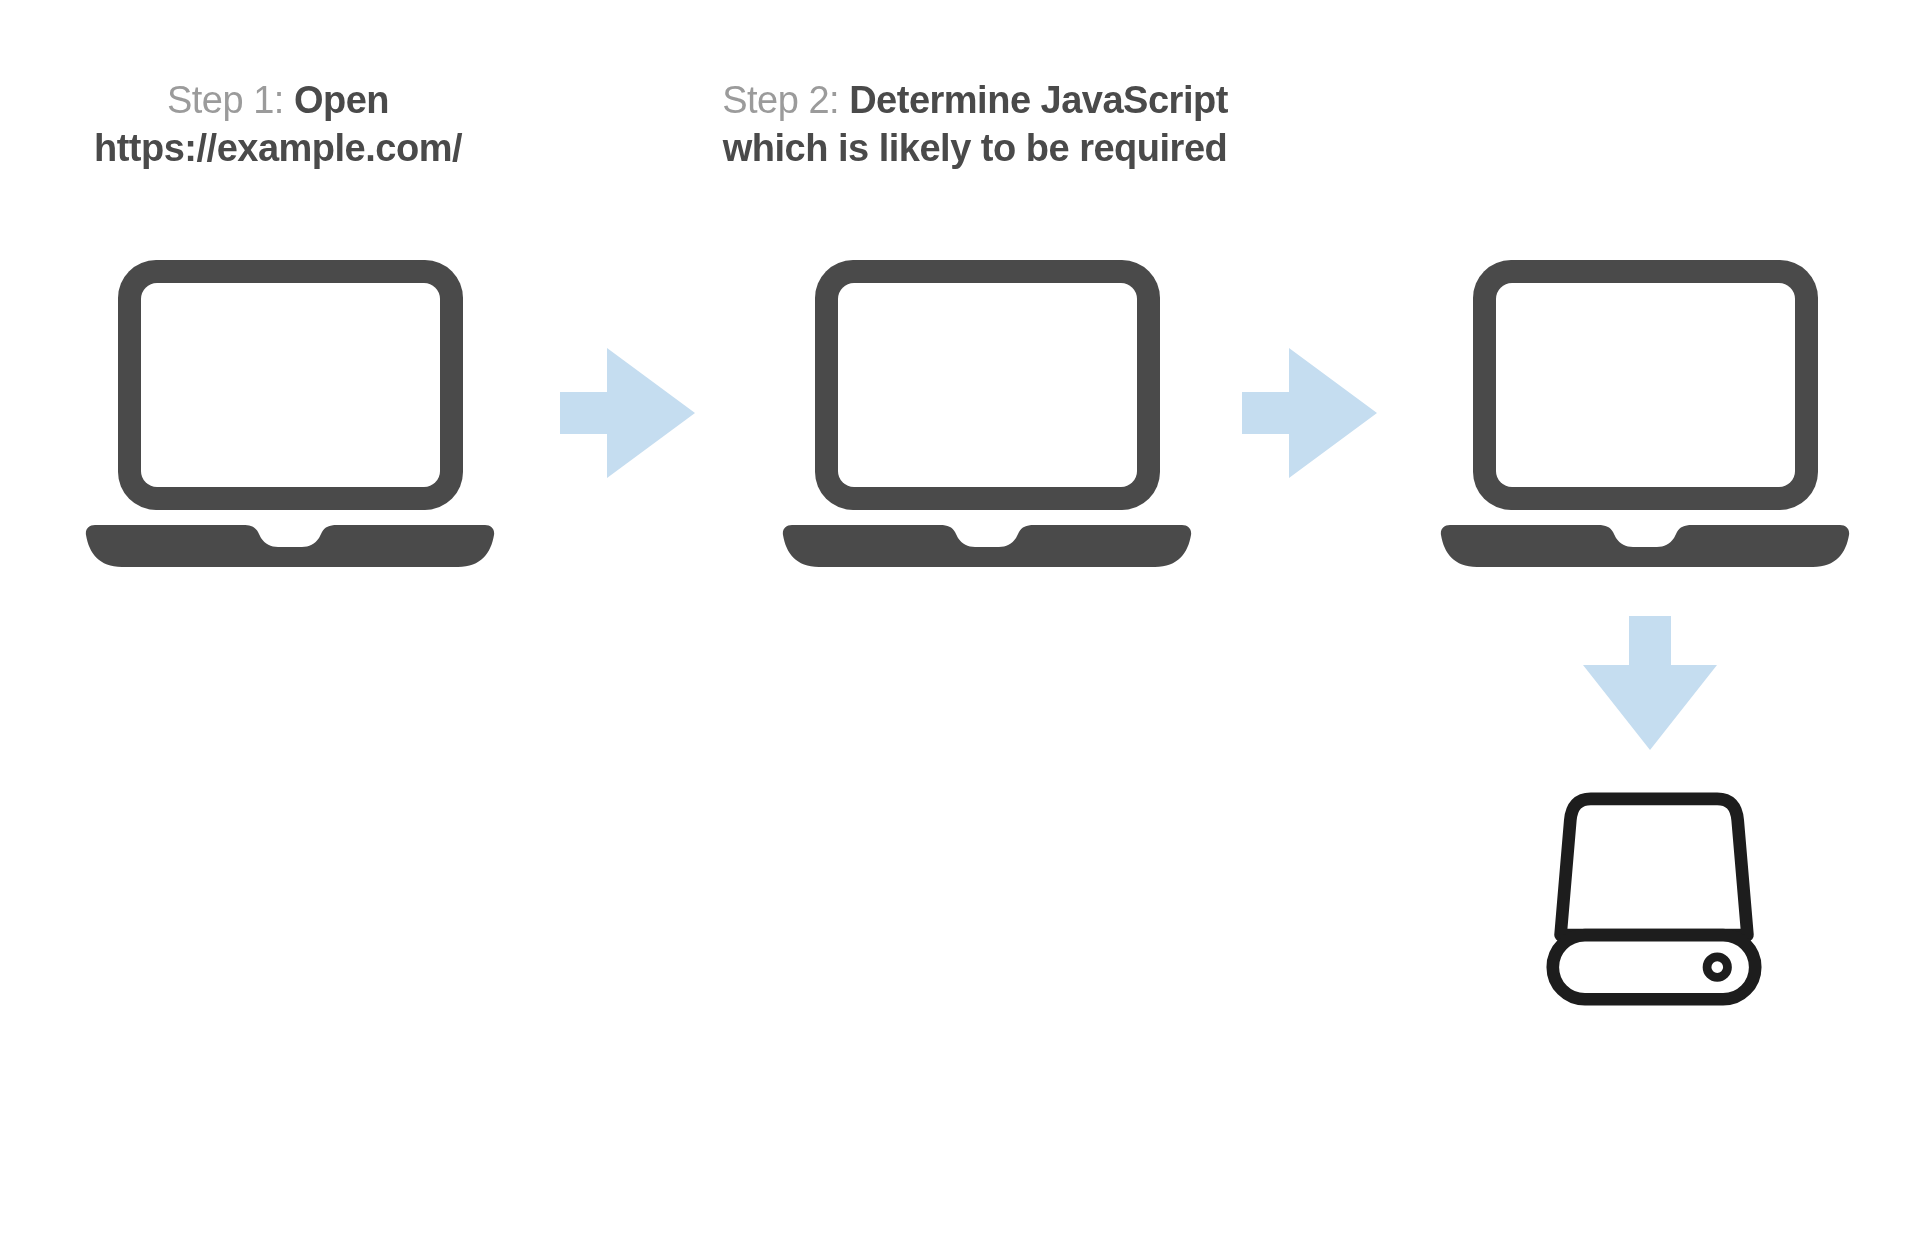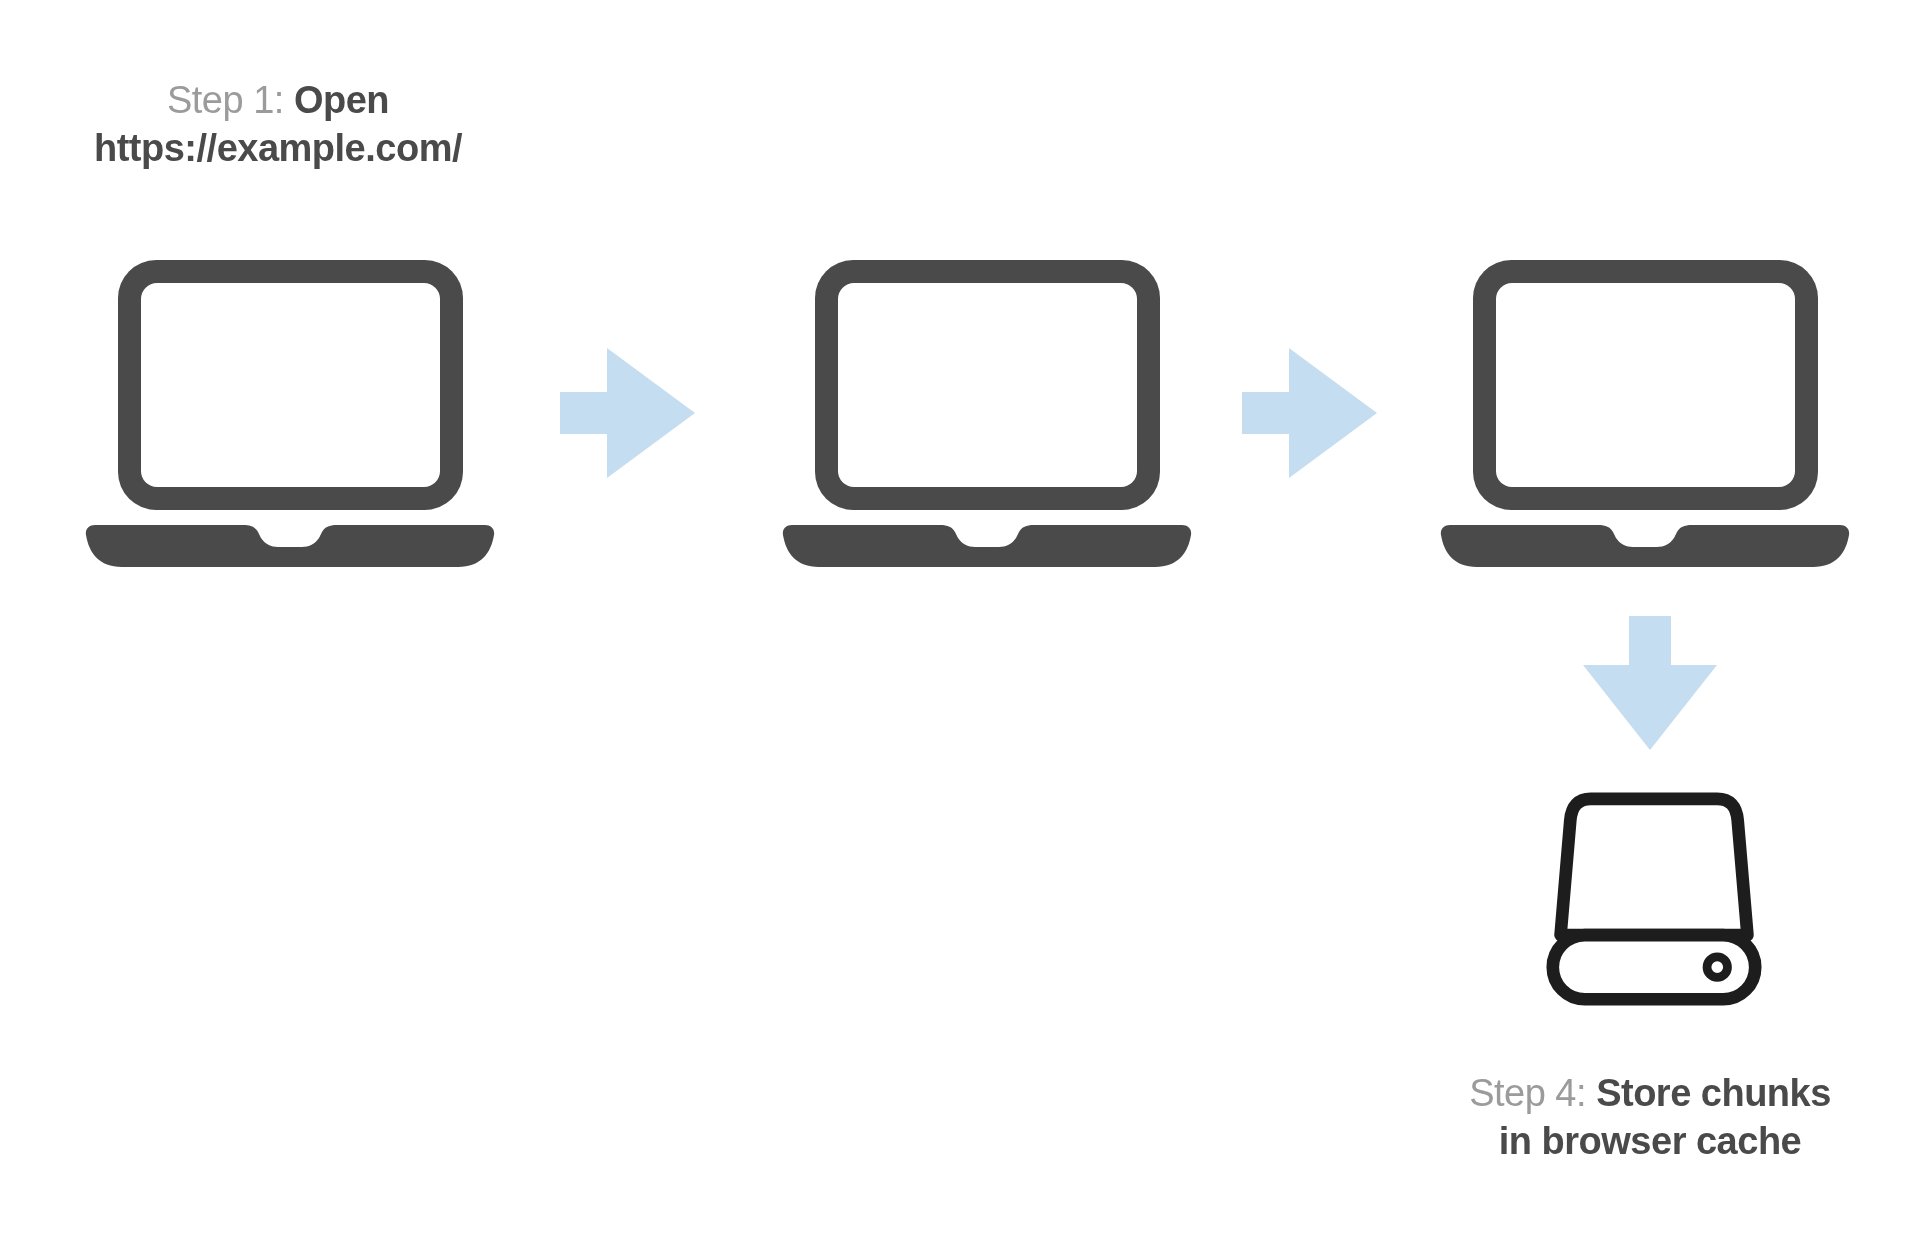--- a/index.html
+++ b/index.html
@@ -65,24 +65,24 @@
   }
 </style>
 </head>
 <body>
 
 <div class="canvas">
 
   <div class="step-label label-1"><span class="prefix">Step 1: </span><span class="bold">Open
 https://example.com/</span></div>
 
+  <div class="step-label label-2"><span class="prefix">Step 2: </span><span class="bold">Determine JavaScript
+which is likely to be required</span></div>
 
 
-  <div class="step-label label-4"><span class="prefix">Step 4: </span><span class="bold">Store chunks
-in browser cache</span></div>
 
   <div class="icon laptop-1">
     <svg viewBox="0 0 410 307" xmlns="http://www.w3.org/2000/svg">
       <rect class="laptop-fill" x="33" y="0" width="345" height="250" rx="38"></rect>
       <rect class="screen-white" x="56" y="23" width="299" height="204" rx="16"></rect>
       <path class="laptop-fill" d="M 10 265 H 158 C 166 265 170 267 173 272 L 176 278 C 180 284 186 287 193 287 H 217 C 224 287 230 284 234 278 L 237 272 C 240 267 244 265 252 265 H 400 C 406 265 410 269 409 275 C 406 293 396 307 373 307 H 37 C 14 307 4 293 1 275 C 0 269 4 265 10 265 Z"></path>
     </svg>
   </div>
 
   <div class="icon laptop-2">

